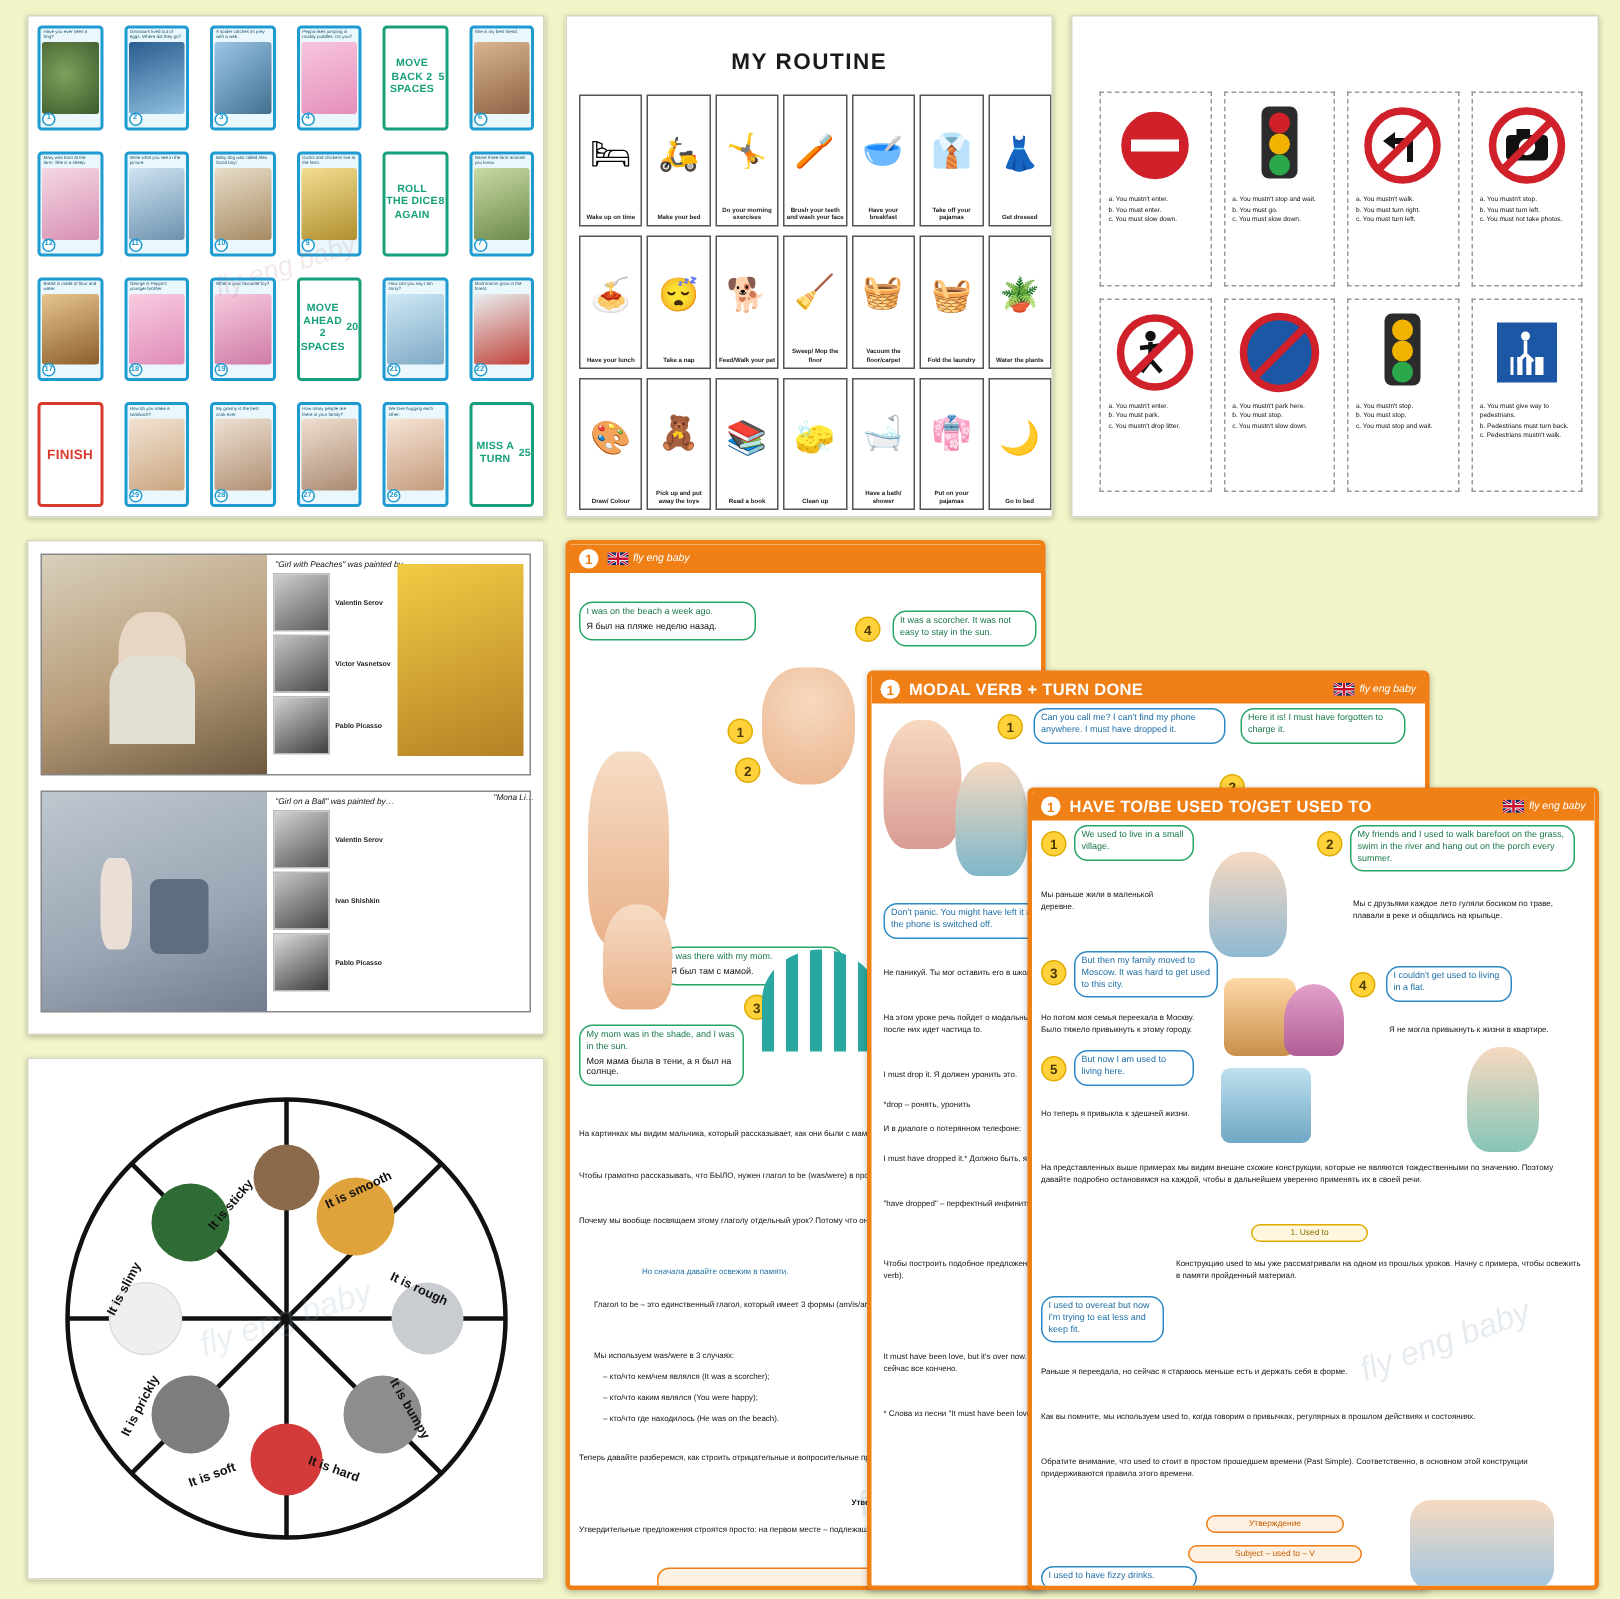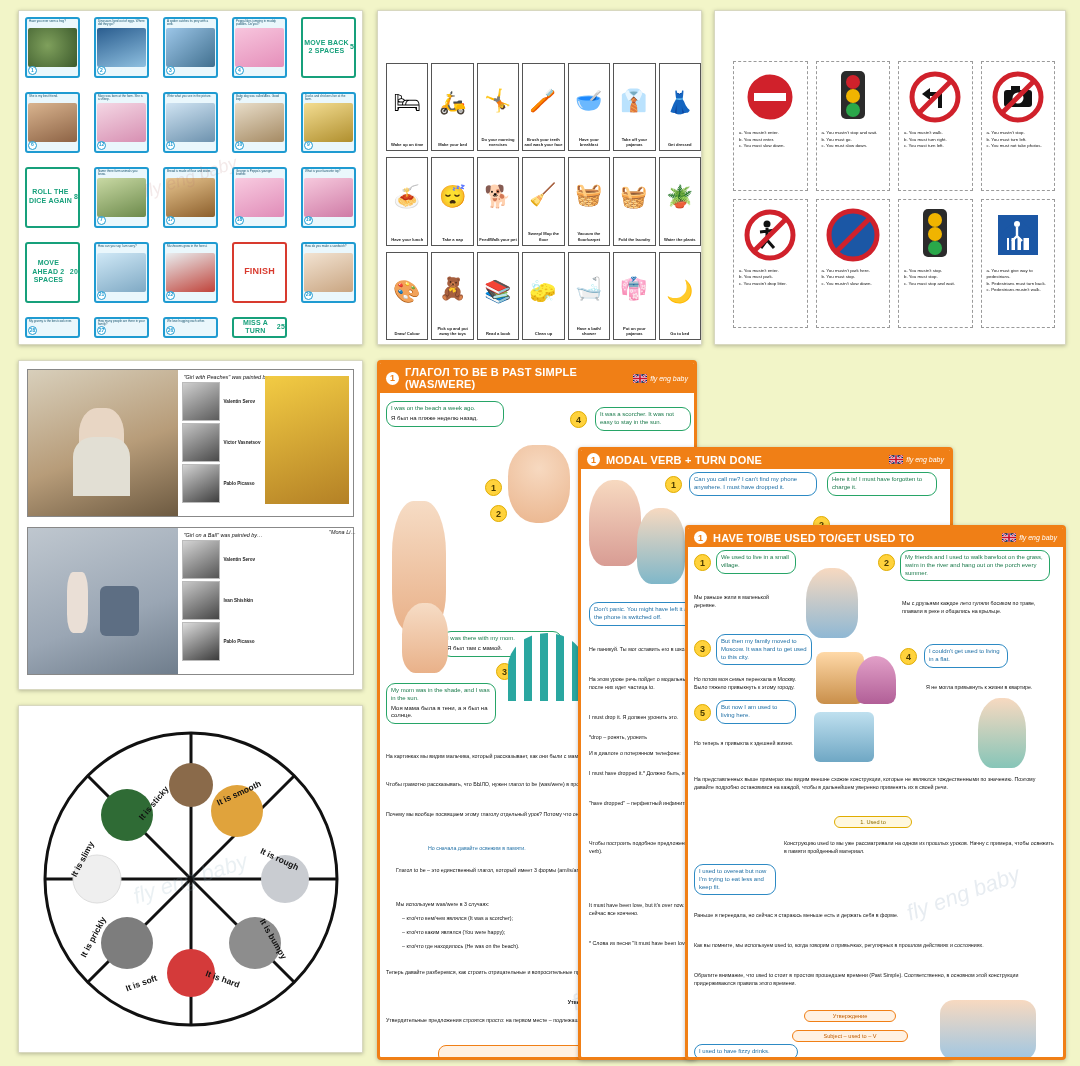--- a/index.html
+++ b/index.html
@@ -23,21 +23,21 @@
   .shadow { box-shadow: 0 1px 4px rgba(0,0,0,0.25); }
 
   
   #board-game {
     left: 18px; top: 10px; width: 345px; height: 335px;
     background: #ffffff; border: 1px solid #d8d8c0;
   }
   .bg-grid {
     position: absolute; inset: 6px;
     display: grid;
-    grid-template-columns: repeat(5, 1fr);
+    grid-template-columns: repeat(6, 1fr);
     grid-template-rows: repeat(4, 1fr);
     gap: 14px;
   }
   .bg-cell {
     position: relative;
     border: 2px solid #1f9bd1;
     border-radius: 3px;
     background: #eaf7fc;
     overflow: hidden;
     font-size: 3.2px;
@@ -400,20 +400,21 @@
       </div>
       <div class="bg-special">
         <span>MISS A TURN</span>
         <div class="num" style="border-color:#17a07b;color:#17a07b;top:1px;bottom:auto;left:auto;right:1px;">25</div>
       </div>
     </div>
     <div class="wm">fly eng baby</div>
   </div>
 
   <div class="card shadow" id="my-routine">
+    <div class="routine-title">MY ROUTINE</div>
     <div class="routine-grid">
 
       <div class="routine-row">
         <div class="routine-cell">
             <div class="r-img">🛏</div>
             <div class="r-lab">Wake up on time</div>
           </div>
         <div class="routine-cell">
             <div class="r-img">🛵</div>
             <div class="r-lab">Make your bed</div>
@@ -728,21 +729,20 @@
     <div class="wheel-label" style="left:186px;top:268px;transform:rotate(20deg);">It is hard</div>
     <div class="wheel-label" style="left:106px;top:272px;transform:rotate(-20deg);">It is soft</div>
     <div class="wheel-label" style="left:52px;top:226px;transform:rotate(-62deg);">It is prickly</div>
     <div class="wheel-label" style="left:44px;top:148px;transform:rotate(-62deg);">It is slimy</div>
     <div class="wm" style="color:rgba(140,170,190,0.18);font-size:22px;">fly eng baby</div>
   </div>
 
   <div class="ws shadow" id="ws-tobe">
     <div class="ws-head">
       <div class="hnum">1</div>
-      <div class="htitle">ГЛАГОЛ TO BE В PAST SIMPLE (WAS/WERE)</div>
       <div class="brand">
         <svg class="flag-uk" viewBox="0 0 30 18">
             <rect width="30" height="18" fill="#012169"></rect>
             <path d="M0,0 30,18 M30,0 0,18" stroke="#fff" stroke-width="4"></path>
             <path d="M0,0 30,18 M30,0 0,18" stroke="#C8102E" stroke-width="2"></path>
             <rect x="12" width="6" height="18" fill="#fff"></rect>
             <rect y="6" width="30" height="6" fill="#fff"></rect>
             <rect x="13.2" width="3.6" height="18" fill="#C8102E"></rect>
             <rect y="7.2" width="30" height="3.6" fill="#C8102E"></rect>
           </svg>

